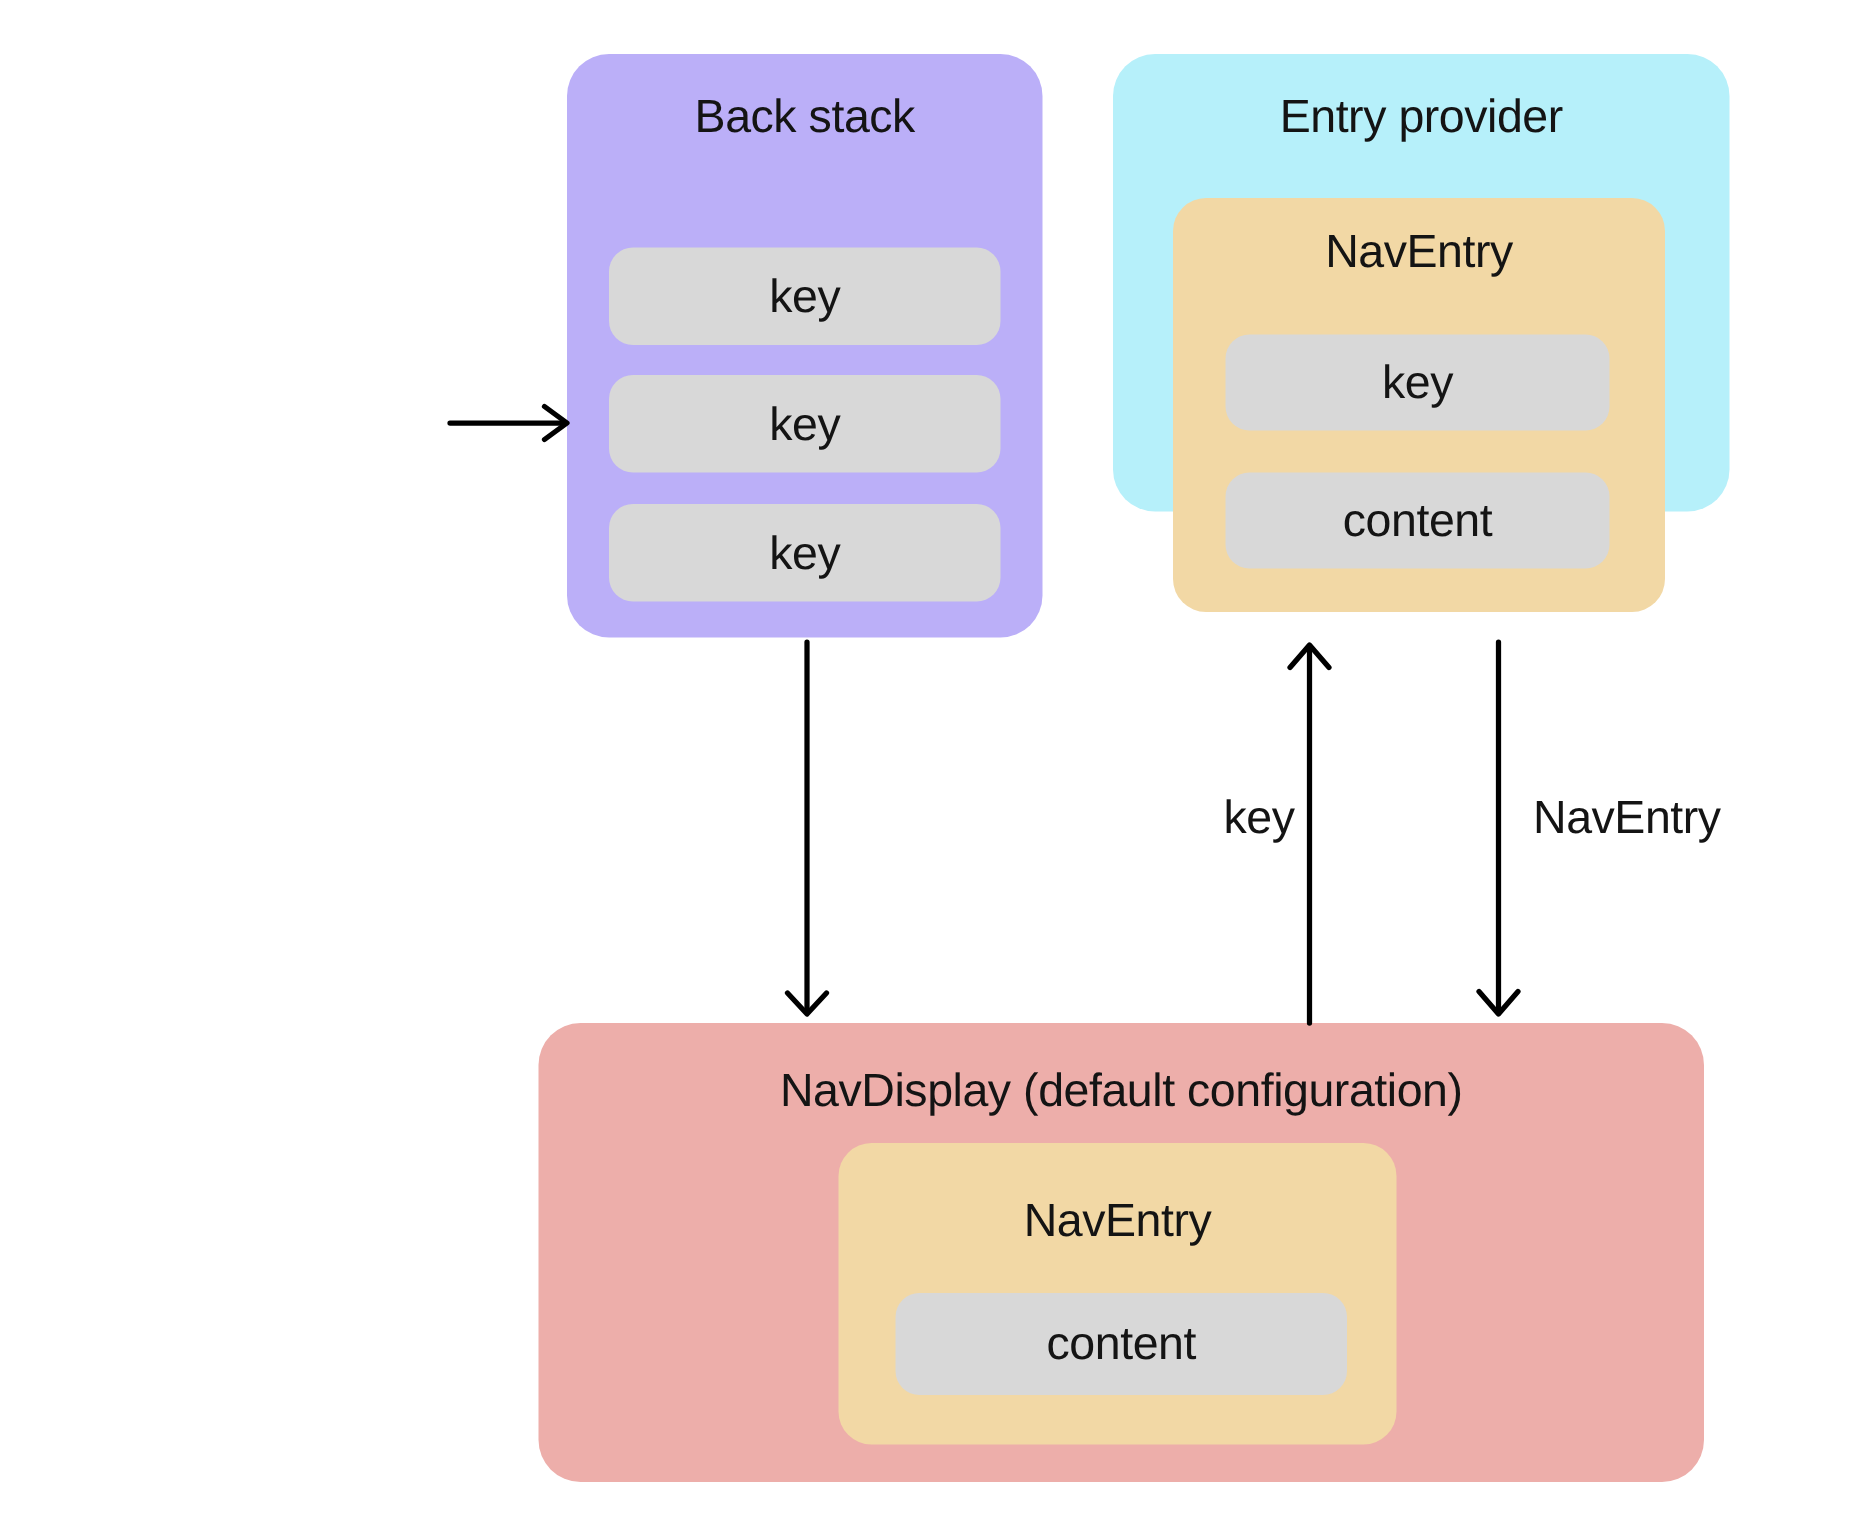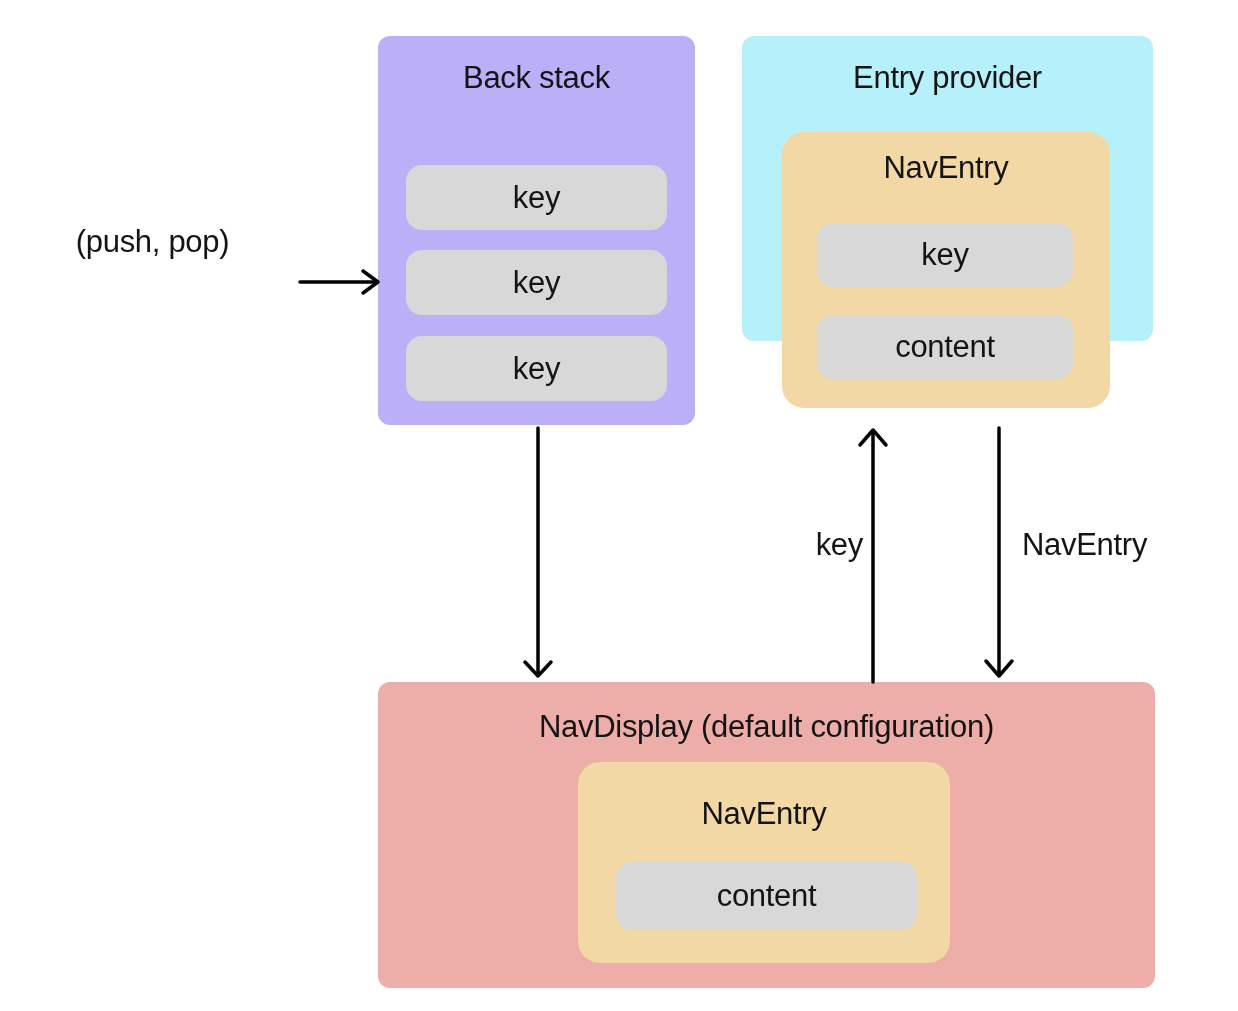--- a/index.html
+++ b/index.html
@@ -14,21 +14,21 @@
     background: #ffffff;
     font-family: "Liberation Sans", sans-serif;
     color: #141414;
     font-size: 31px;
     letter-spacing: -0.3px;
     overflow: hidden;
   }
   .abs { position: absolute; }
   .box {
     position: absolute;
-    border-radius: 12px;
+    border-radius: 28px;
   }
   .box-title {
     position: absolute;
     left: 0;
     right: 0;
     text-align: center;
     line-height: 40px;
     white-space: nowrap;
   }
   .field {
@@ -60,21 +60,21 @@
     background: var(--orange, #f2d8a5);
     border-radius: 22px;
   }
   .orange-ep { left: 40px; top: 96px; width: 328px; height: 276px; }
   .orange-ep .box-title { top: 16px; }
   .orange-ep .field { left: 35px; width: 256px; height: 64px; }
   .orange-ep .field.f-key { top: 91px; }
   .orange-ep .field.f-content { top: 183px; }
   
   .box-navdisplay {
-    left: 378px; top: 682px; width: 777px; height: 306px;
+    left: 359px; top: 682px; width: 777px; height: 306px;
     background: var(--pink, #edaeaa);
   }
   .box-navdisplay .box-title { top: 25px; }
   .orange-nd { left: 200px; top: 80px; width: 372px; height: 201px; }
   .orange-nd .box-title { top: 32px; }
   .orange-nd .field.f-content { left: 38px; top: 100px; width: 301px; height: 68px; }
   
   .nav-events-label {
     left: 5px; top: 219px; width: 295px;
     text-align: center;
@@ -97,21 +97,20 @@
     pointer-events: none;
   }
   .arrow-layer * { stroke: var(--line, #000000); stroke-width: 3.5; fill: none; }
 </style>
 </head>
 <body>
 
 <div class="canvas">
 
   <div class="abs nav-events-label">
-    <div>(push, pop)</div>
   </div>
 
   <div class="box box-backstack">
     <div class="box-title">Back stack</div>
     <div class="field key-slot k0">
       <span>key</span>
     </div>
     <div class="field key-slot k1">
       <span>key</span>
     </div>

